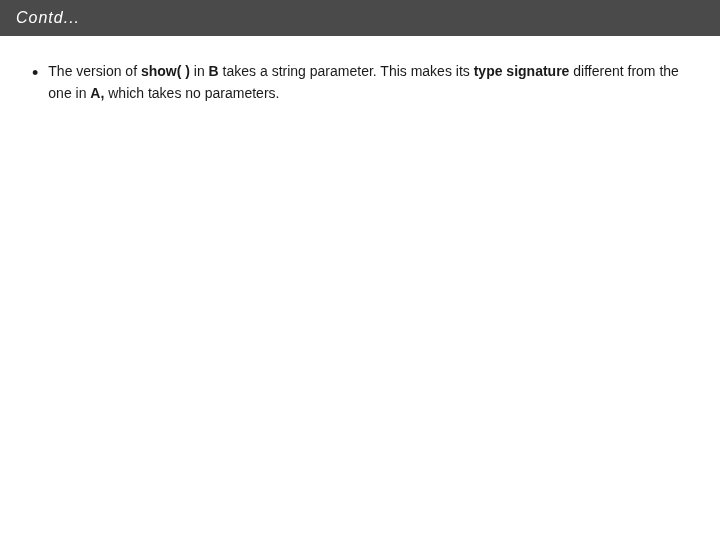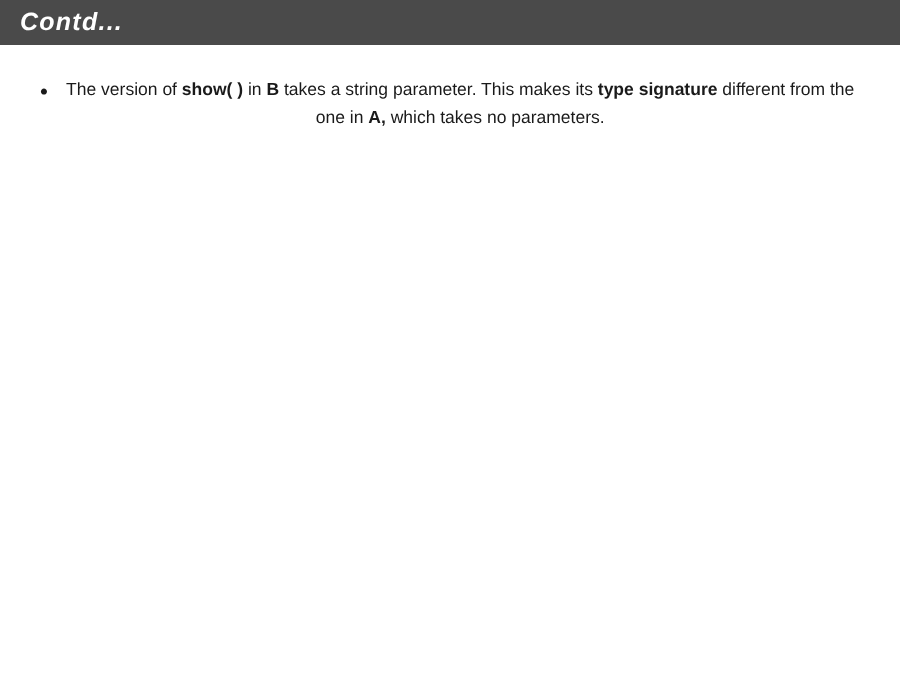--- a/index.html
+++ b/index.html
@@ -20,22 +20,22 @@
       width: 100%;
       height: 36px;
       background: #4a4a4a;
       display: flex;
       align-items: center;
       padding: 0 16px;
     }
 
     .header-title {
       color: #ffffff;
-      font-size: 20px;
-      font-weight: bold;
+      font-size: 16px;
+      font-weight: normal;
       font-style: italic;
       letter-spacing: 1px;
     }
 
     .content-area {
       padding: 24px 32px;
     }
 
     .bullet-list {
       list-style: none;
@@ -54,21 +54,20 @@
     .bullet-list li::before {
       content: "•";
       font-size: 18px;
       margin-right: 10px;
       margin-top: -1px;
       flex-shrink: 0;
     }
 
     .bullet-text {
       flex: 1;
-      text-align: center;
     }
 
     strong {
       font-weight: bold;
     }
   </style>
 </head>
 <body>
 
 <div class="header-bar">

